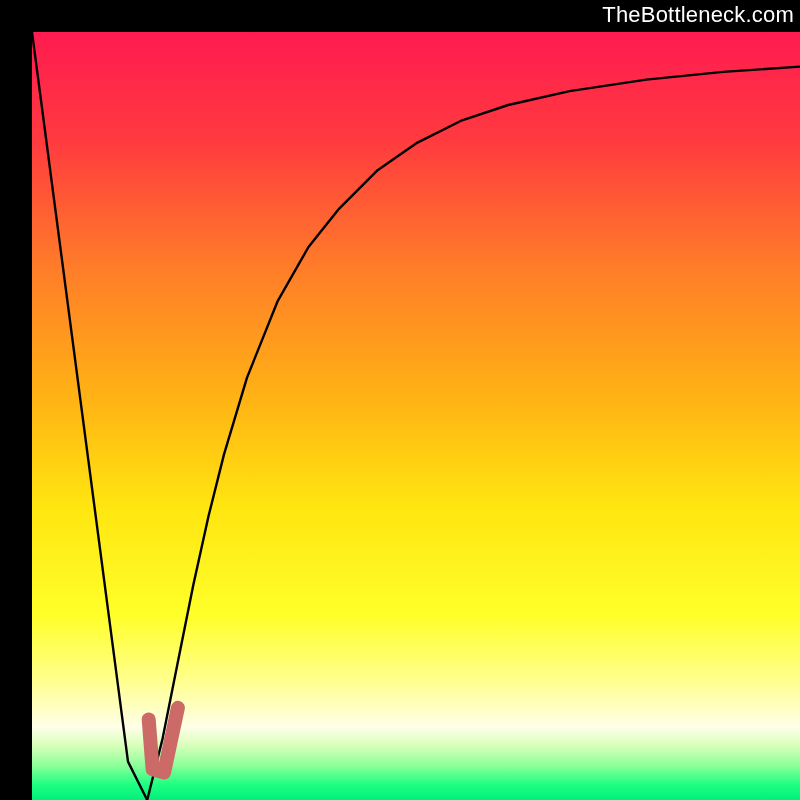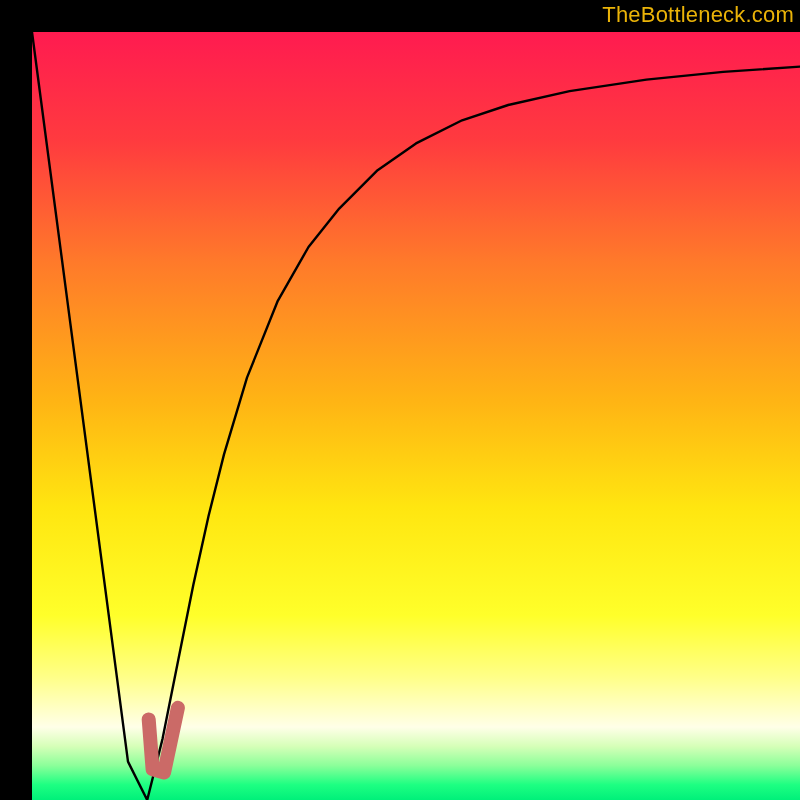--- a/index.html
+++ b/index.html
@@ -10,21 +10,21 @@
     height: 800px;
     background: #000;
   }
   .watermark {
     position: absolute;
     top: 2px;
     right: 6px;
     font-family: Arial, Helvetica, sans-serif;
     font-size: 22px;
     font-weight: 500;
-    color: #eab308;
+    color: #ffffff;
     letter-spacing: 0.2px;
     z-index: 10;
     pointer-events: none;
   }
   svg.plot {
     position: absolute;
     left: 32px;
     top: 32px;
     width: 768px;
     height: 768px;

